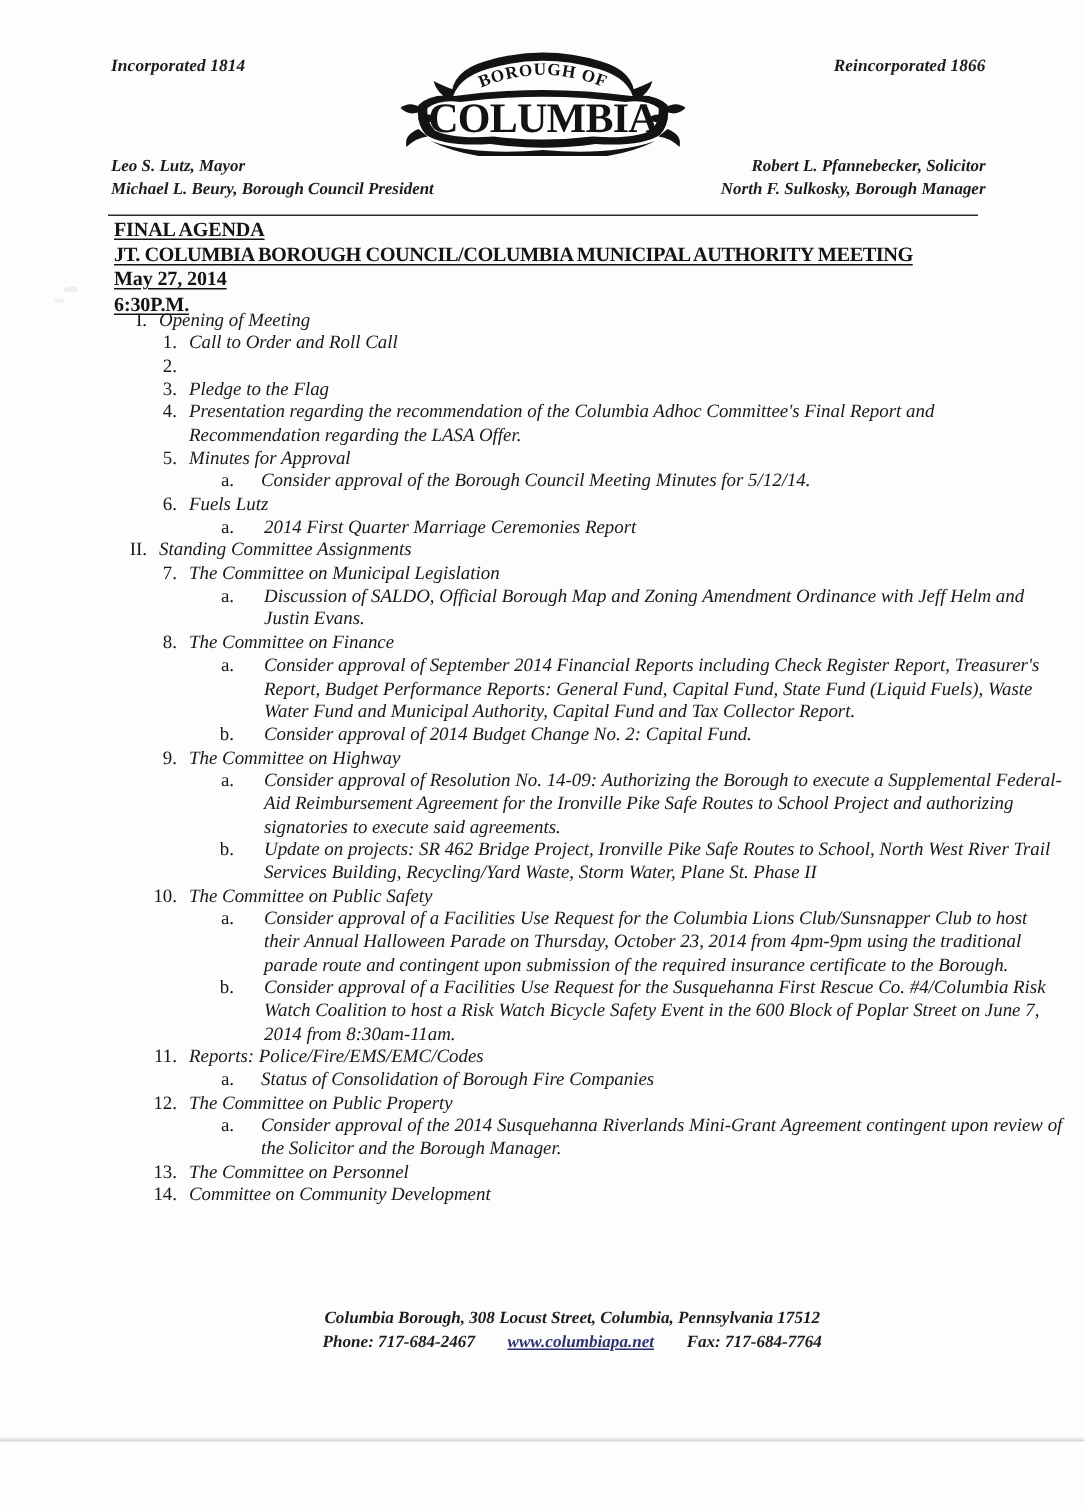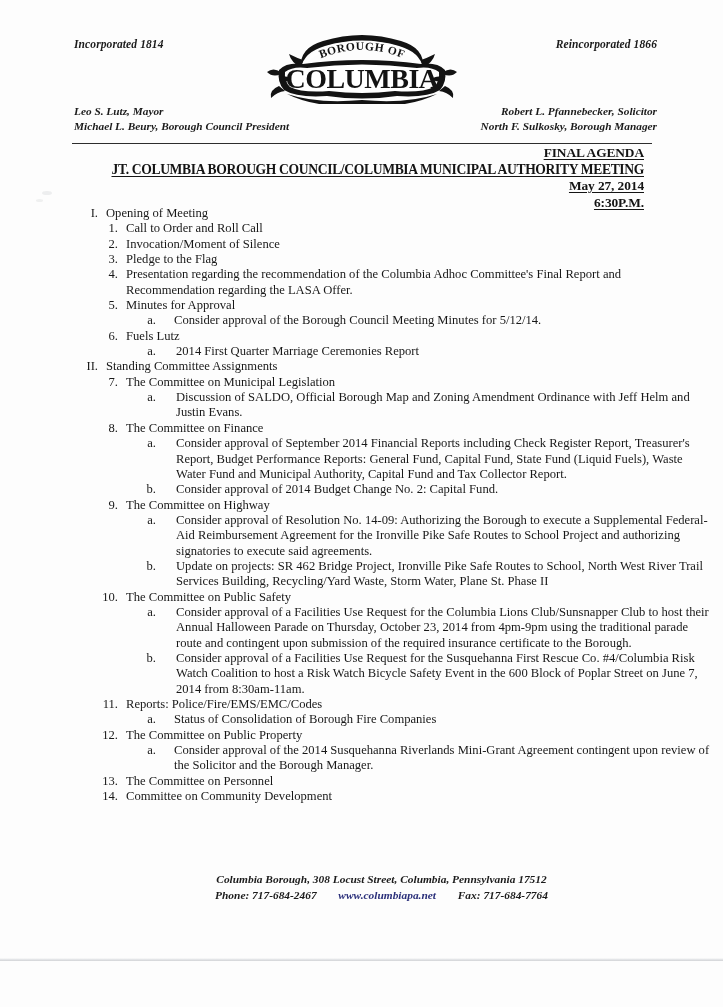--- a/index.html
+++ b/index.html
@@ -91,24 +91,24 @@
   #rule {
     position: absolute;
     left: 72px;
     top: 143px;
     width: 580px;
     height: 1px;
     background: #2d2d2d;
   }
   #titleblock {
     position: absolute;
-    left: 64px;
+    left: 76px;
     top: 145px;
     width: 580px;
-    text-align: right;
+    text-align: left;
   }
   #titleblock .tline {
     font-family: "Liberation Serif", "DejaVu Serif", serif;
     font-weight: bold;
     font-size: 13.4px;
     line-height: 16.5px;
     letter-spacing: -0.1px;
     color: #141414;
   }
   #titleblock .tline span {
@@ -132,20 +132,21 @@
     color: #181818;
   }
   .marker {
     flex: 0 0 auto;
     text-align: right;
     white-space: pre;
   }
   .label {
     flex: 1 1 auto;
     padding-right: 12px;
+    font-style: italic;
   }
 
   
   .lv-roman { }
   .lv-roman .marker { width: 34px; margin-left: 64px; }
   .lv-roman .label  { margin-left: 8px; }
 
   
   .lv-num .marker { width: 32px; margin-left: 86px; }
   .lv-num .label  { margin-left: 8px; }
@@ -167,20 +168,21 @@
     font-style: italic;
     font-weight: bold;
     font-size: 11.4px;
     line-height: 15.5px;
     color: #1b1b1b;
     padding-left: 20px;
   }
   #footer .fline2 { display: block; }
   #footer .gap { display: inline-block; width: 16px; }
   #footer .url {
+    text-decoration: underline;
     color: #2a2f7a;
   }
 </style>
 </head>
 <body>
 
 <div id="page">
 
   <div id="letterhead">
 
@@ -243,21 +245,20 @@
       <div class="row lv-roman">
         <div class="marker">I.</div>
         <div class="label">Opening of Meeting</div>
       </div>
       <div class="row lv-num">
         <div class="marker">1.</div>
         <div class="label">Call to Order and Roll Call</div>
       </div>
       <div class="row lv-num">
         <div class="marker">2.</div>
-        <div class="label">Invocation/Moment of Silence</div>
       </div>
       <div class="row lv-num">
         <div class="marker">3.</div>
         <div class="label">Pledge to the Flag</div>
       </div>
       <div class="row lv-num">
         <div class="marker">4.</div>
         <div class="label">Presentation regarding the recommendation of the Columbia Adhoc Committee's Final Report and Recommendation regarding the LASA Offer.</div>
       </div>
       <div class="row lv-num">

